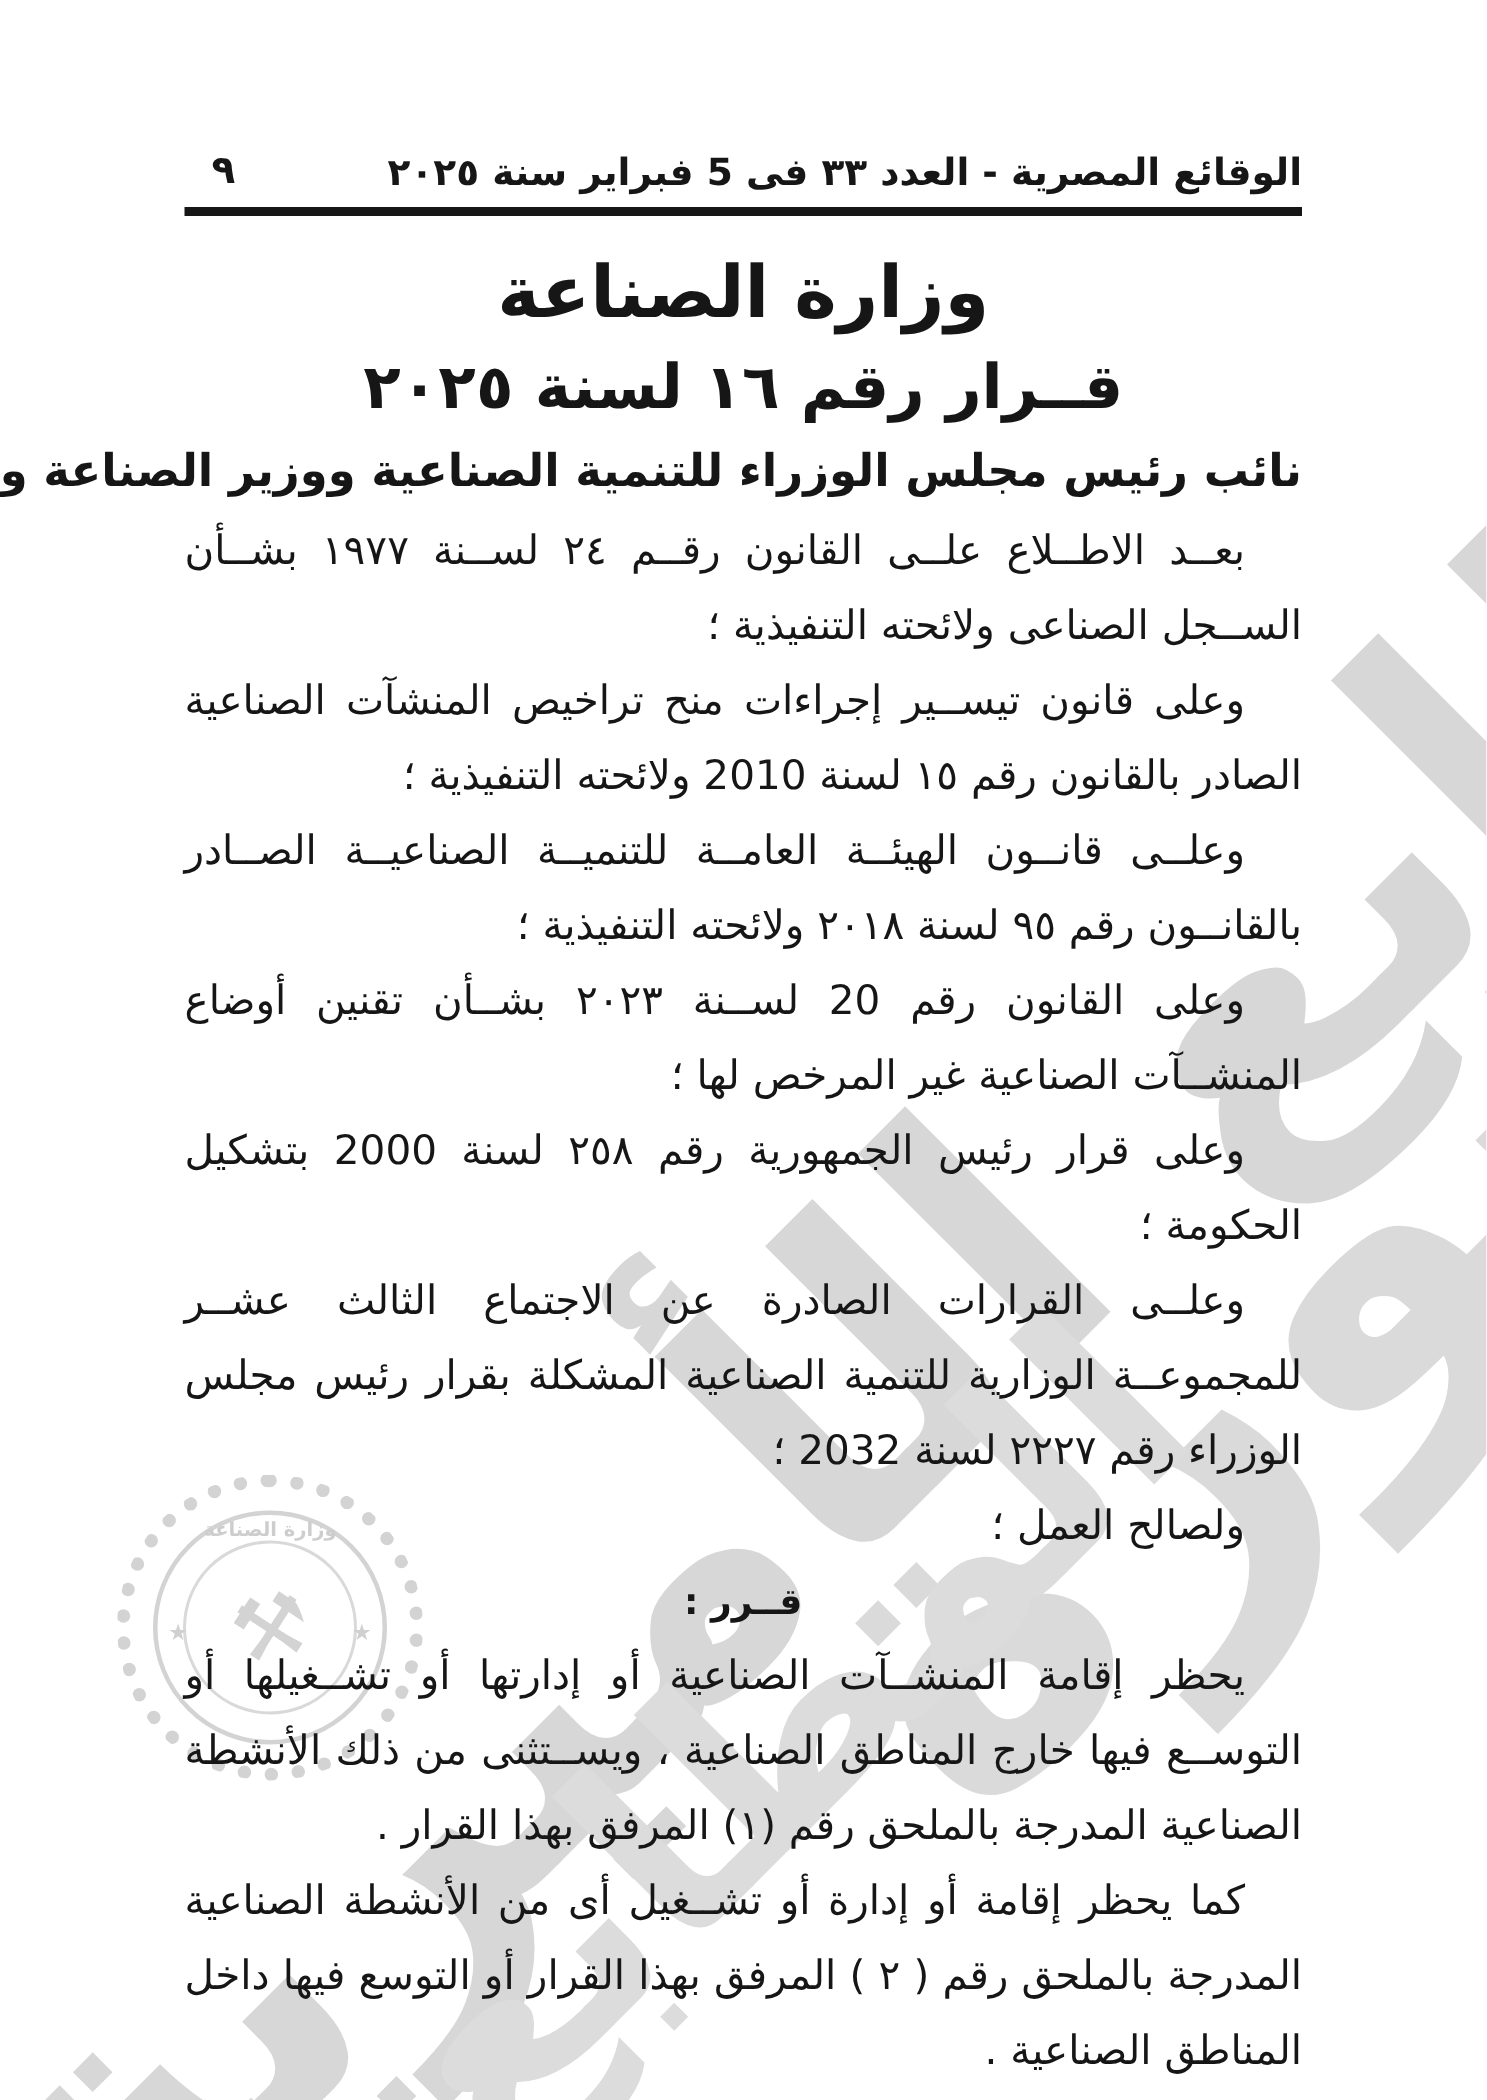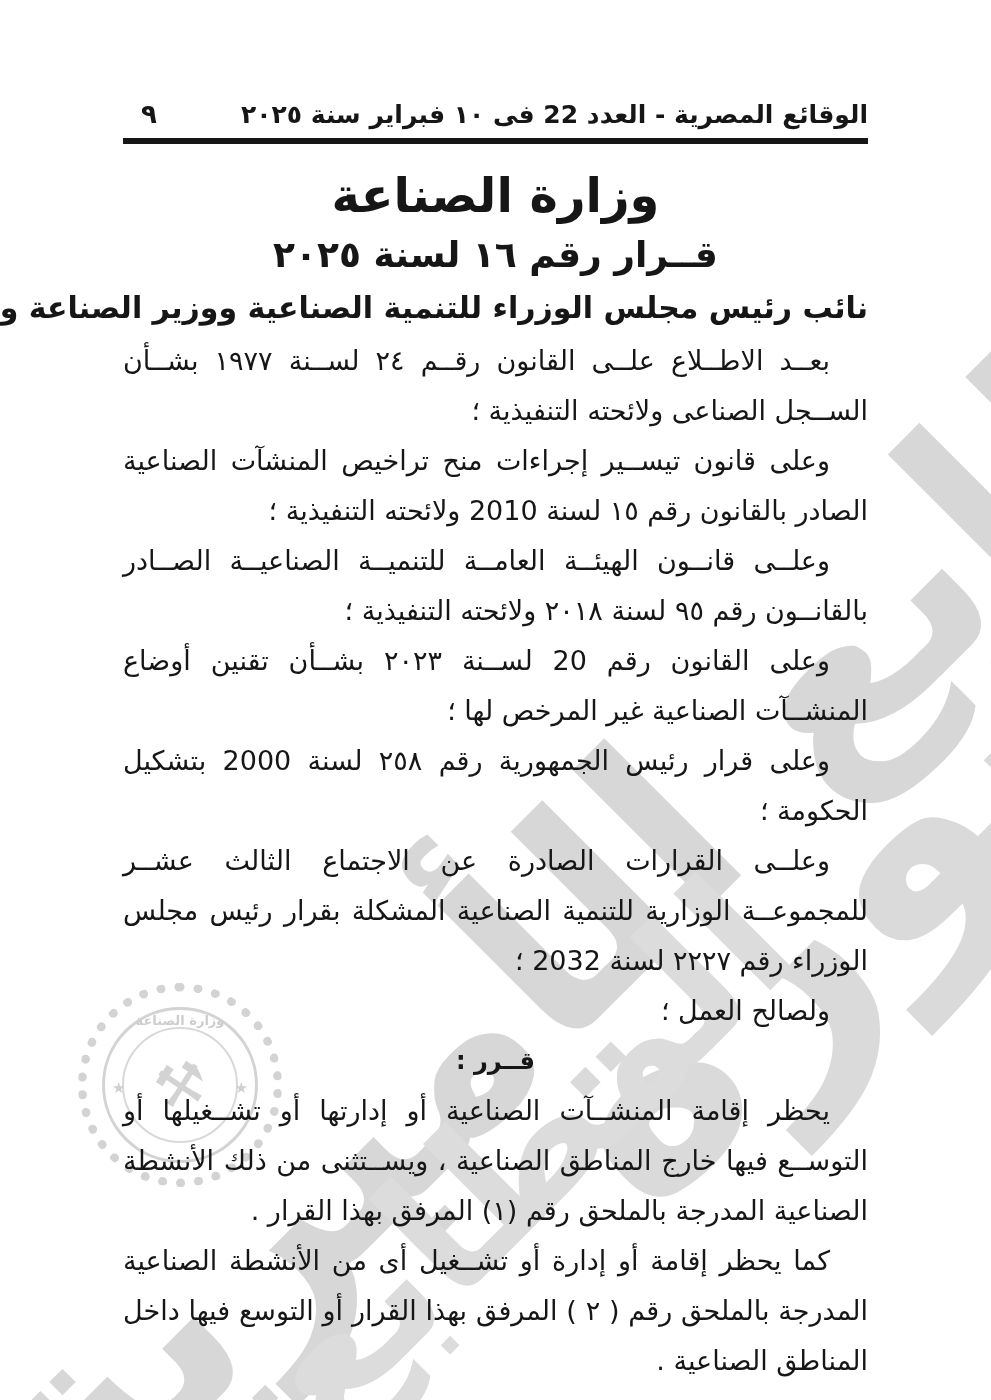--- a/index.html
+++ b/index.html
@@ -59,21 +59,21 @@
   .page-no { font-size: 26px; padding-left: 18px; }
 
   .rule {
     margin-top: 9px;
     height: 6px;
     border-top: 4px solid #161616;
     border-bottom: 2px solid #161616;
   }
 
   .ministry  { text-align: center; font-size: 48px; font-weight: bold; margin: 23px 0 0; }
-  .decree-no { text-align: center; font-size: 36px; font-weight: bold; margin: 11px 0 0; }
+  .decree-no { text-align: center; font-size: 41px; font-weight: bold; margin: 11px 0 0; }
   .issuer    {
     text-align: center; font-size: 30px; font-weight: bold;
     margin: 15px 0 0; white-space: nowrap; letter-spacing: -0.3px;
   }
 
   .body-text { margin-top: 11px; }
   .body-text p {
     margin: 0;
     font-size: 27px;
     line-height: 50px;
@@ -106,21 +106,21 @@
       <div class="seal-label">وزارة الصناعة</div>
       <div class="seal-star s1">★</div>
       <div class="seal-star s2">★</div>
       <div class="seal-emblem">⚒</div>
     </div>
   </div>
 
   <div class="content">
 
     <div class="header-row">
-      <span class="issue-line">الوقائع المصرية - العدد 22 فى ١٠ فبراير سنة ٢٠٢٥</span>
+      <span class="issue-line">الوقائع المصرية - العدد ٣٣ فى 5 فبراير سنة ٢٠٢٥</span>
       <span class="page-no">٩</span>
     </div>
 
     <div class="rule"></div>
 
     <h1 class="ministry">وزارة الصناعة</h1>
     <h2 class="decree-no">قــرار رقم ١٦ لسنة ٢٠٢٥</h2>
     <h3 class="issuer">نائب رئيس مجلس الوزراء للتنمية الصناعية ووزير الصناعة والنقل</h3>
 
     <div class="body-text">

